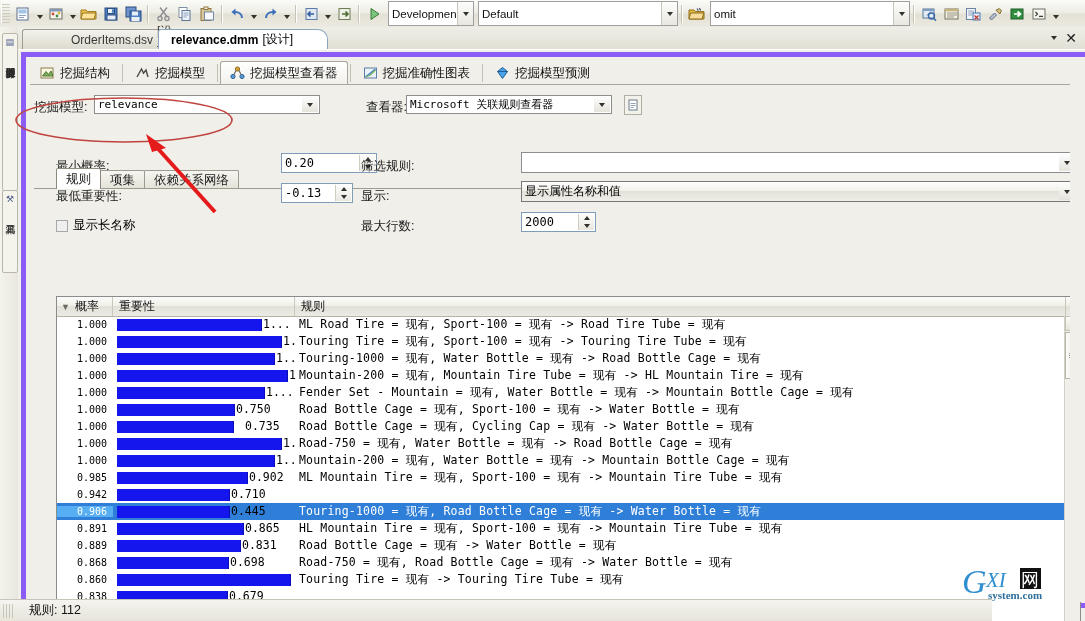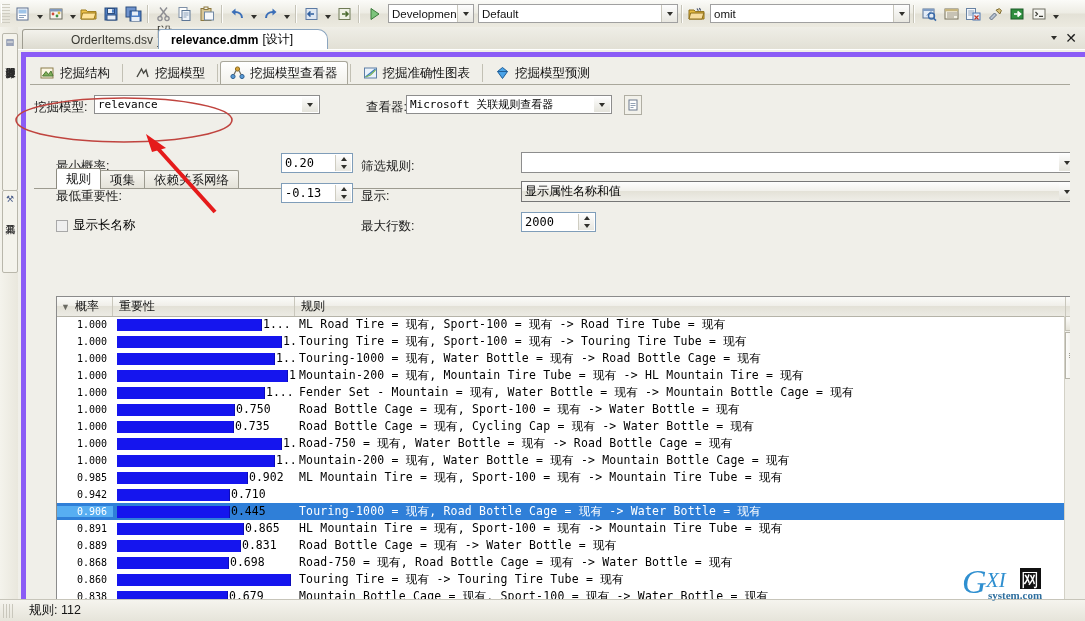--- a/index.html
+++ b/index.html
@@ -29,21 +29,21 @@
     width: 22px; height: 22px; display: flex; align-items: center; justify-content: center;
     position: relative; flex: none;
   }
   .tb-arrow {
     width: 11px; height: 22px; display: flex; align-items: flex-end; justify-content: center;
     padding-bottom: 6px; box-sizing: border-box; flex: none;
   }
   .caret { width: 0; height: 0; border-left: 3px solid transparent; border-right: 3px solid transparent; border-top: 4px solid #30302c; }
   .tb-sep { width: 1px; height: 18px; background: #c6c4b8; margin: 0 3px; border-right: 1px solid #fdfdfb; flex: none; }
   .tb-combo {
-    height: 19px; background: #fff; border: 1px solid #a0a0a0;
+    height: 25px; background: #fff; border: 1px solid #a0a0a0;
     display: flex; align-items: center; font-size: 11.5px; padding-left: 3px;
     box-sizing: border-box; position: relative; color: #111;
   }
   .tb-combo .cb-arrow {
     position: absolute; right: 0; top: 0; bottom: 0; width: 15px;
     background: linear-gradient(to bottom,#fdfdfd,#e8e7e0);
     border-left: 1px solid #c8c6bb; display:flex; align-items:center; justify-content:center;
   }
   .tb-combo .cb-txt { overflow: hidden; white-space: nowrap; padding-right: 17px; }
 
@@ -212,21 +212,21 @@
   }
   .grip3 { width: 7px; height: 5px; background: repeating-linear-gradient(to bottom,#9a988d 0 1px, transparent 1px 2px); }
 
   
   .panelscroll {
     position: absolute; right: 1px; top: 1px; width: 14px; bottom: 1px; background: #f0efe9;
   }
 
   
   .statusbar {
-    position: absolute; left: 0; bottom: 0; width: 1085px; height: 21px;
+    position: absolute; left: 0; bottom: 0; width: 992px; height: 21px;
     background: linear-gradient(to bottom,#f5f4ee,#e6e4da);
     border-top: 1px solid #c7c5ba; display: flex; align-items: center;
   }
   .sb-grips { width: 10px; height: 14px; margin-left: 3px;
     background: repeating-linear-gradient(to right,#c9c7bc 0 1px, transparent 1px 3px); }
   .sb-text { margin-left: 16px; font-size: 12.5px; color: #141414; }
 
   
   .annot { position: absolute; pointer-events: none; }
 
@@ -552,21 +552,21 @@
         <div class="stab">
           <span>项集</span>
         </div>
         <div class="stab">
           <span>依赖关系网络</span>
         </div>
       </div>
       <div style="position:absolute; left:8px; top:131px; width:1042px; height:1px; background:#9d9b90;"></div>
 
       <span class="lbl" style="left:30px; top:101px;">最小概率:</span>
-      <div class="spin" style="left:255px; top:96px; width:72px;">
+      <div class="spin" style="left:255px; top:96px; width:96px;">
         <span>0.20</span>
         <span class="btns">
           <div>
               <span class="upcaret"></span>
             </div>
           <div>
               <span class="dncaret"></span>
             </div>
         </span>
       </div>
@@ -678,21 +678,21 @@
               <div class="c-imp">
                 <div class="bar" style="width: 117px; background: rgb(21, 21, 238);"></div>
                 <span class="imp-val" style="left: 123px;">0.750</span>
               </div>
               <div class="c-rule">Road Bottle Cage = 现有, Sport-100 = 现有 -&gt; Water Bottle = 现有</div>
             </div>
             <div class="grow">
               <div class="c-prob">1.000</div>
               <div class="c-imp">
                 <div class="bar" style="width: 116px; background: rgb(21, 21, 238);"></div>
-                <span class="imp-val" style="left: 122px;">0.735</span>
+                <span class="imp-val" style="left: 132px;">0.735</span>
               </div>
               <div class="c-rule">Road Bottle Cage = 现有, Cycling Cap = 现有 -&gt; Water Bottle = 现有</div>
             </div>
             <div class="grow">
               <div class="c-prob">1.000</div>
               <div class="c-imp">
                 <div class="bar" style="width: 164px; background: rgb(21, 21, 238);"></div>
                 <span class="imp-val" style="left: 170px;">1.</span>
               </div>
               <div class="c-rule">Road-750 = 现有, Water Bottle = 现有 -&gt; Road Bottle Cage = 现有</div>
@@ -758,21 +758,20 @@
                 <div class="bar" style="width: 173px; background: rgb(21, 21, 238);"></div>
               </div>
               <div class="c-rule">Touring Tire = 现有 -&gt; Touring Tire Tube = 现有</div>
             </div>
             <div class="grow">
               <div class="c-prob">0.838</div>
               <div class="c-imp">
                 <div class="bar" style="width: 110px; background: rgb(21, 21, 238);"></div>
                 <span class="imp-val" style="left: 116px;">0.679</span>
               </div>
-              <div class="c-rule">Mountain Bottle Cage = 现有, Sport-100 = 现有 -&gt; Water Bottle = 现有</div>
             </div>
             <div class="grow">
               <div class="c-prob">0.836</div>
               <div class="c-imp">
                 <div class="bar" style="width: 122px; background: rgb(21, 21, 238);"></div>
                 <span class="imp-val" style="left: 128px;">0.818</span>
               </div>
               <div class="c-rule">Mountain Bottle Cage = 现有 -&gt; Water Bottle = 现有</div>
             </div>
             <div class="grow">

